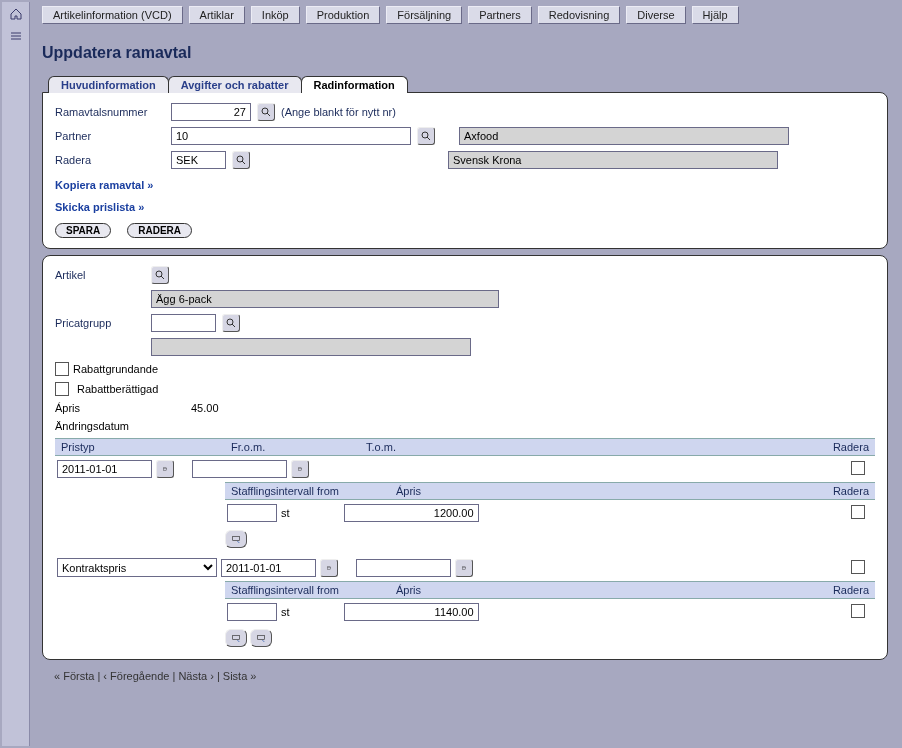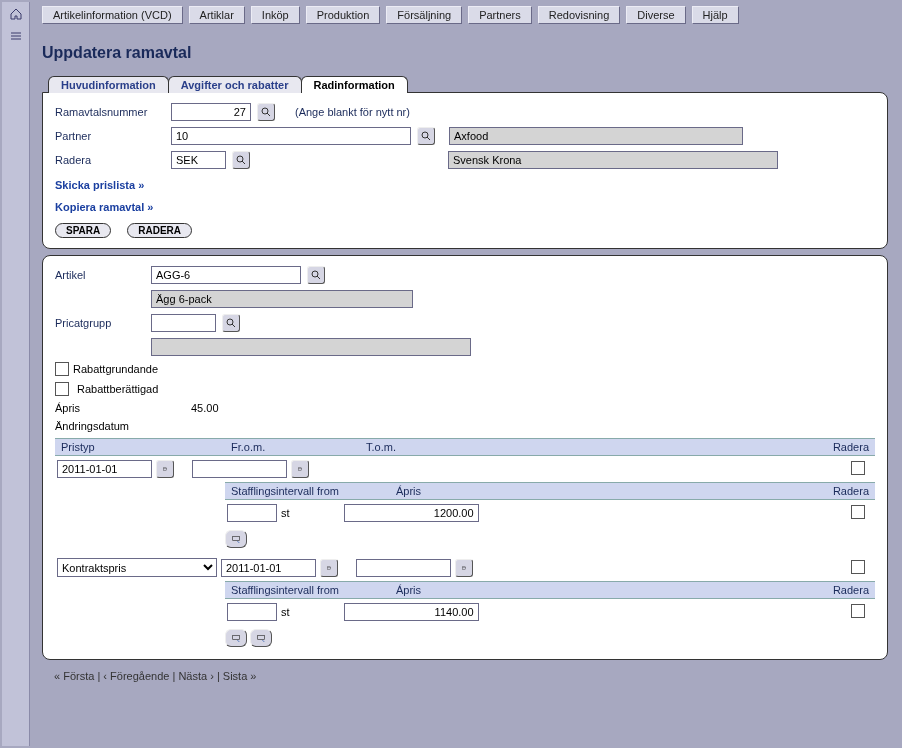--- a/index.html
+++ b/index.html
@@ -136,21 +136,21 @@
     margin: 10px 0;
   }
   .pillbtn {
     border:1px solid #333;
     border-radius:9px;
     background:#e8e8f0;
     padding:1px 10px;
     font-size:10px;
     font-weight:bold;
   }
-  .hint { color:#1a2a5a; margin-left:14px;}
+  .hint { color:#1a2a5a; }
   .panel2 {
     background:#fff;
     border:1px solid #333;
     border-radius:8px;
     margin-top:6px;
     padding:10px 12px 6px 12px;
   }
   .checkbox {
     width:14px;height:14px;border:1px solid #555;background:#fff;display:inline-block;
   }
@@ -250,57 +250,56 @@
         </div>
         <div class="formrow">
           <div class="lbl">Partner</div>
           <input class="tx" style="width: 240px;" value="10">
           <button class="sqbtn">
               <svg width="10" height="10" viewBox="0 0 10 10">
                 <circle cx="4" cy="4" r="3" fill="none" stroke="#333"></circle>
                 <line x1="6" y1="6" x2="9" y2="9" stroke="#333"></line>
               </svg>
             </button>
-          <div class="ro" style="width:294px;margin-left:8px">Axfood</div>
+          <div class="ro" style="width:330px;margin-left:18px">Axfood</div>
         </div>
         <div class="formrow">
           <div class="lbl">Radera</div>
           <input class="tx" style="width: 55px;" value="SEK">
           <button class="sqbtn">
               <svg width="10" height="10" viewBox="0 0 10 10">
                 <circle cx="4" cy="4" r="3" fill="none" stroke="#333"></circle>
                 <line x1="6" y1="6" x2="9" y2="9" stroke="#333"></line>
               </svg>
             </button>
           <div class="ro" style="width:330px;margin-left:192px">Svensk Krona</div>
         </div>
 
+        <div class="linkish">Kopiera ramavtal »</div>
         <div class="linkish">Skicka prislista »</div>
-        <div class="linkish">Kopiera ramavtal »</div>
 
         <div style="display:flex;gap:16px;margin-top:6px;">
           <button class="pillbtn">SPARA</button>
           <button class="pillbtn">RADERA</button>
         </div>
       </div>
 
       <div class="panel2">
         <div class="formrow">
           <div style="width:90px;color:#1a2a5a">Artikel</div>
-          <input class="tx" style="width: 150px;" value="AGG-6">
           <button class="sqbtn">
               <svg width="10" height="10" viewBox="0 0 10 10">
                 <circle cx="4" cy="4" r="3" fill="none" stroke="#333"></circle>
                 <line x1="6" y1="6" x2="9" y2="9" stroke="#333"></line>
               </svg>
             </button>
         </div>
         <div class="formrow">
           <div style="width:90px"></div>
-          <div class="ro" style="width:262px">Ägg 6-pack</div>
+          <div class="ro" style="width:348px">Ägg 6-pack</div>
         </div>
         <div class="formrow">
           <div style="width:90px;color:#1a2a5a">Pricatgrupp</div>
           <input class="tx" style="width: 65px;" value="">
           <button class="sqbtn">
               <svg width="10" height="10" viewBox="0 0 10 10">
                 <circle cx="4" cy="4" r="3" fill="none" stroke="#333"></circle>
                 <line x1="6" y1="6" x2="9" y2="9" stroke="#333"></line>
               </svg>
             </button>

